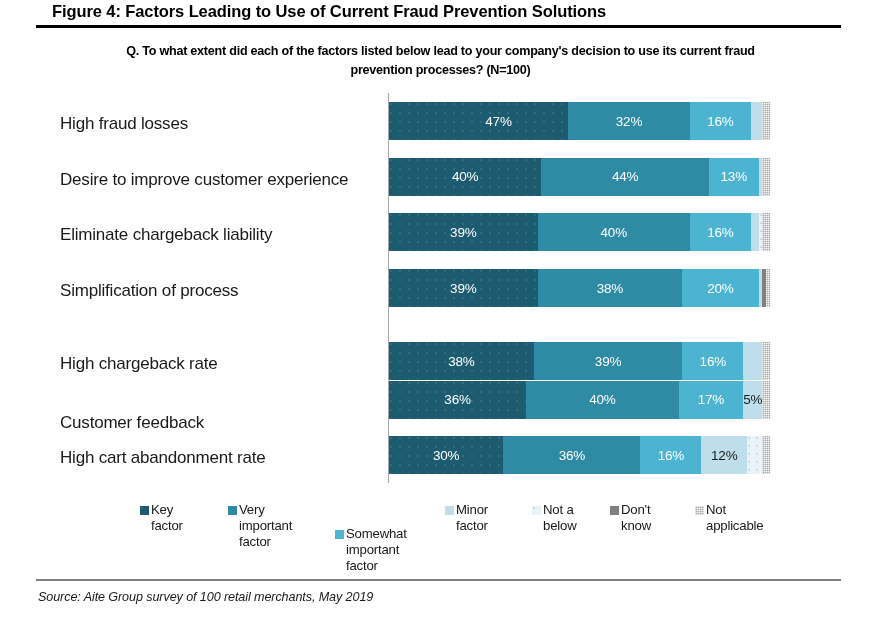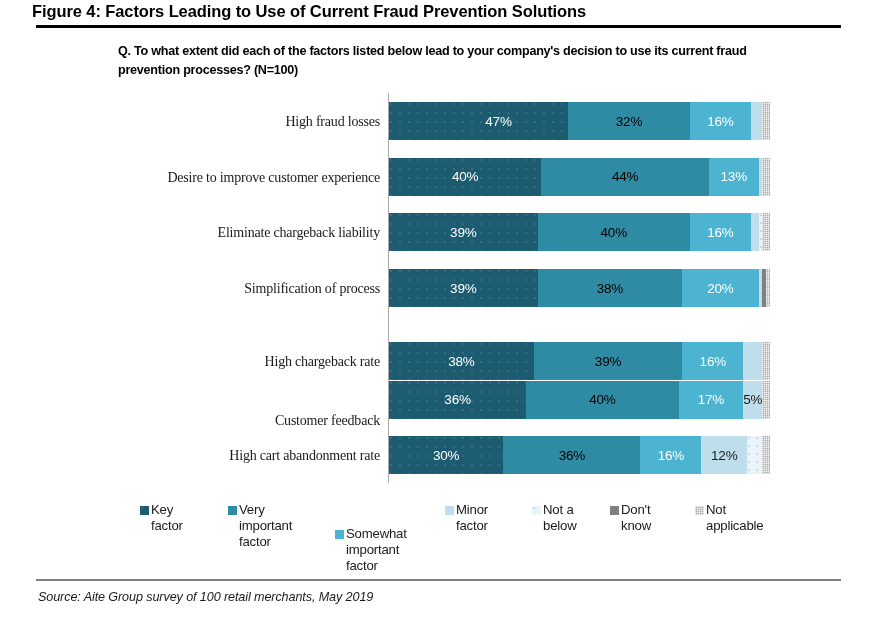--- a/index.html
+++ b/index.html
@@ -12,41 +12,41 @@
   }
   #page {
     position: relative;
     width: 877px; height: 618px;
     background: #ffffff;
   }
 
   
   .fig-title {
     position: absolute;
-    left: 32px; top: 2px;
+    left: 52px; top: 2px;
     width: 820px;
     font-size: 16.5px;
     font-weight: bold;
     letter-spacing: -0.1px;
     color: #000;
     white-space: nowrap;
   }
   .title-rule {
     position: absolute;
     left: 36px; top: 25px;
     width: 805px; height: 3px;
     background: #000;
   }
 
   
   .question {
     position: absolute;
     left: 118px; top: 42px;
     width: 645px;
-    text-align: left;
+    text-align: center;
     font-size: 12.6px;
     font-weight: bold;
     line-height: 19px;
     letter-spacing: -0.25px;
     color: #000;
   }
 
   
   .plot {
     position: absolute;
@@ -67,26 +67,25 @@
   .row {
     position: absolute;
     left: 0;
     width: 877px;
     height: 55.7px;
   }
   .cat-label {
     position: absolute;
     left: 60px;
     width: 320px;
-    text-align: right;
-    font-size: 14px;
+    text-align: left;
+    font-size: 17px;
     color: #1a1a1a;
     letter-spacing: -0.2px;
     white-space: nowrap;
-    font-family: Liberation Serif, serif;
   }
   .bar {
     position: absolute;
     left: 389px;
     height: 38px;
     width: 381px;
     display: flex;
     flex-direction: row;
     align-items: stretch;
   }
@@ -100,21 +99,21 @@
     letter-spacing: -0.2px;
     overflow: visible;
     white-space: nowrap;
   }
   .seg .seglabel { position: relative; z-index: 2; }
 
   
   .s0 { background:#1d5c70; color:#ffffff;
         background-image: radial-gradient(circle at 2px 2px, rgba(255,255,255,.10) 1px, transparent 1.2px);
         background-size: 9px 9px; }
-  .s1 { background:#2f8ba4; color:#000000; }
+  .s1 { background:#2f8ba4; color:#ffffff; }
   .s2 { background:#4cb4d1; color:#ffffff; }
   .s3 { background:#bedeeb; color:#1a1a1a; }
   .s4 { background:#eaf4f8; color:#1a1a1a;
         background-image: radial-gradient(circle at 2px 2px, rgba(120,170,190,.30) 1px, transparent 1.2px);
         background-size: 8px 8px; }
   .s5 { background:#808080; color:#ffffff; }
   .s6 { background:#a9a9a9; color:#ffffff;
         background-image: repeating-linear-gradient(0deg, rgba(255,255,255,.55) 0px, rgba(255,255,255,.55) 1px, transparent 1px, transparent 2px),
                           repeating-linear-gradient(90deg, rgba(255,255,255,.55) 0px, rgba(255,255,255,.55) 1px, transparent 1px, transparent 2px); }
 

